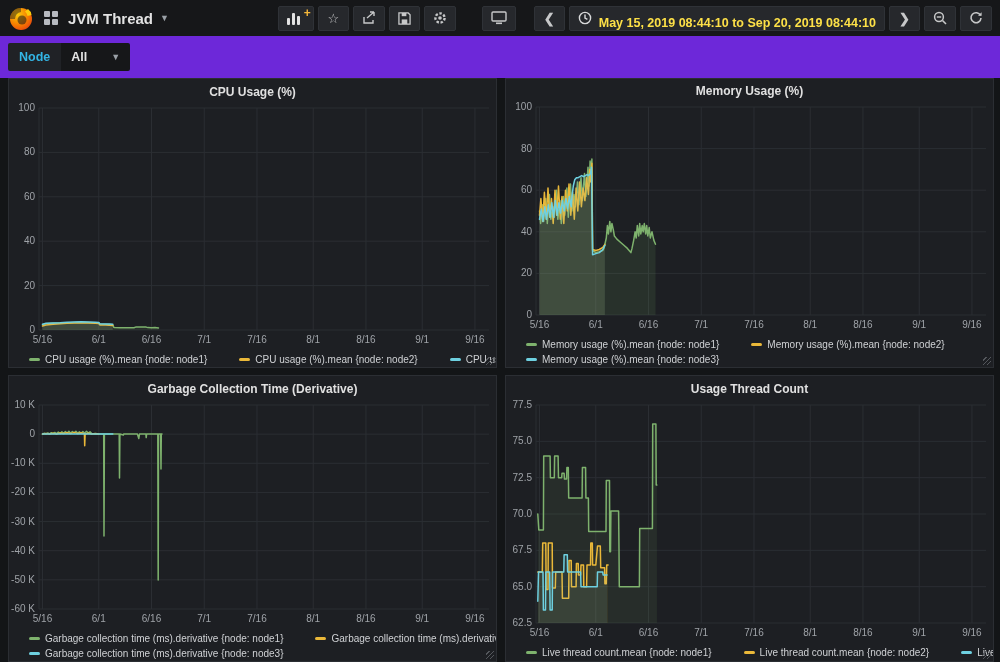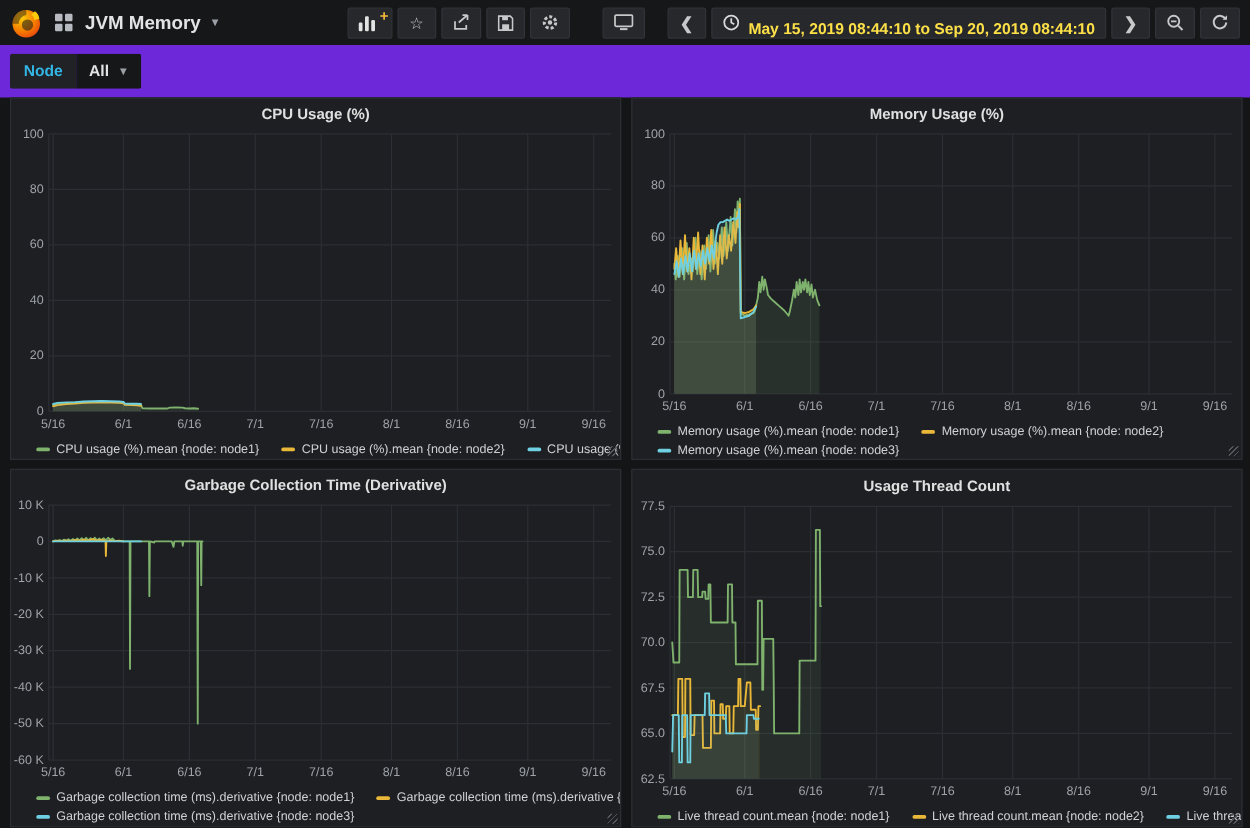--- a/index.html
+++ b/index.html
@@ -22,30 +22,30 @@
   .addpanel{position:relative;width:18px;height:13px;display:flex;align-items:flex-end;gap:2px;}
   .addpanel i{width:3px;background:#e3e3e3;border-radius:1px;}
   .addpanel .b1{height:7px}.addpanel .b2{height:12px}.addpanel .b3{height:9px}
   .addpanel em{position:absolute;right:-6px;top:-6px;color:#f6b93b;font-style:normal;font-weight:700;font-size:12px;}
   .chev{font-size:13px;font-weight:700;color:#c7c8c9;}
   
   .submenu{height:42px;display:flex;align-items:center;padding:0 8px;background:#6d28d9;}
   .variable{display:flex;align-items:stretch;border-radius:2px;overflow:hidden;}
   .var-label{background:#202226;color:#33b5e5;font-weight:700;font-size:12.5px;padding:7px 11px;}
   .var-value{background:#161719;color:#e3e3e3;font-size:12.5px;font-weight:700;padding:7px 10px;
-    display:flex;align-items:center;gap:7px;cursor:pointer;}
+    display:flex;align-items:center;gap:24px;cursor:pointer;}
   
   .dash-grid{display:grid;grid-template-columns:489px 489px;grid-template-rows:290px 287px;
     column-gap:8px;row-gap:7px;padding:0 0 0 8px;}
   .panel{background:#1d1f23;border:1px solid #2b2e33;box-sizing:border-box;position:relative;
     display:flex;flex-direction:column;overflow:hidden;justify-content:center;}
   .panel-title{text-align:center;font-size:12px;font-weight:700;color:#e0e0e0;padding:5px 0 1px;cursor:pointer;}
   .chart-wrap{flex:0 0 auto;}
   .legend{padding:2px 0 0 20px;font-size:10px;color:#cfd1d4;}
-  .legend-row{display:flex;gap:18px;line-height:15px;}
+  .legend-row{display:flex;gap:32px;line-height:15px;}
   .legend-item{display:flex;align-items:center;gap:5px;cursor:pointer;white-space:nowrap;}
   .dash{width:11px;height:3px;border-radius:2px;display:inline-block;flex:0 0 auto;}
   .resize-handle{position:absolute;right:2px;bottom:2px;width:8px;height:8px;cursor:se-resize;
     background:repeating-linear-gradient(135deg,transparent 0 2px,#54575c 2px 3px);}
   svg text{font-size:10px;fill:#9fa3a8;}
 </style>
 </head>
 <body>
 
 <div class="navbar">
@@ -63,21 +63,21 @@
       <circle cx="14" cy="15" r="4.5" fill="#161719" opacity="0.55"></circle>
       <path d="M20 4 q3 2 3.5 6 l-4 1 q-0.5-3-2.5-4.5 Z" fill="#fbca0a"></path>
     </svg>
     <span class="grid-icon">
         <i></i>
         <i></i>
         <i></i>
         <i></i>
       </span>
     <span class="dash-title">
-      <span>JVM Memory</span>
+      <span>JVM Thread</span>
       <span class="caret">▼</span>
     </span>
   </div>
   <div class="nav-right">
     <div class="nav-btn">
       <span class="addpanel">
           <i class="b1"></i>
           <i class="b2"></i>
           <i class="b3"></i>
           <em>+</em>

